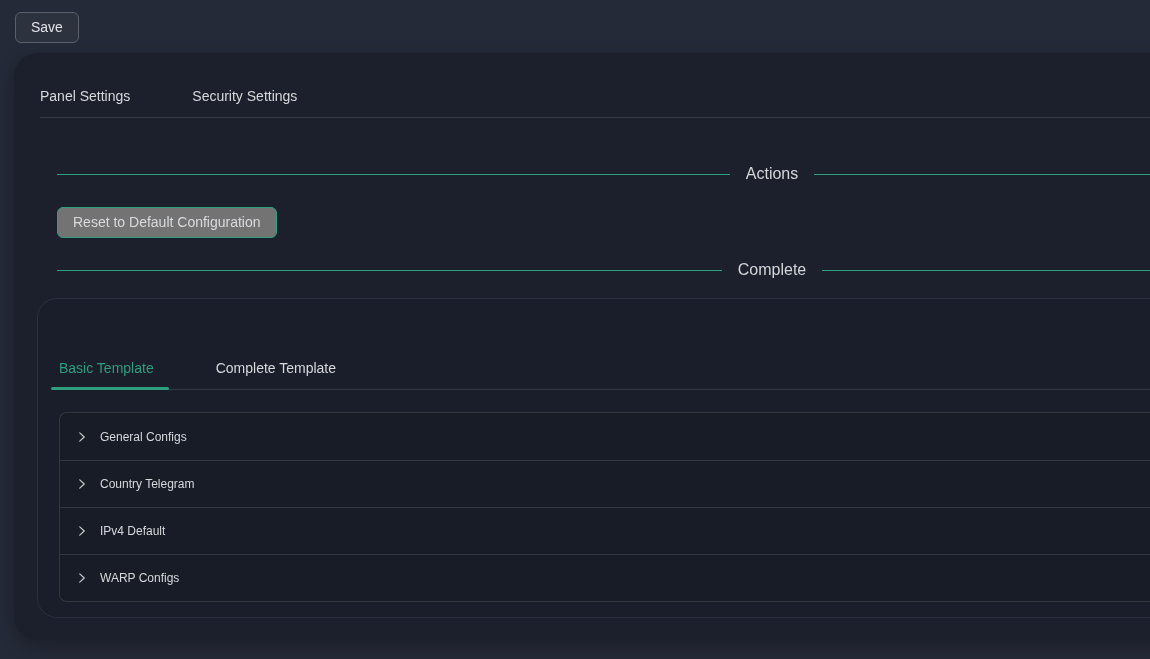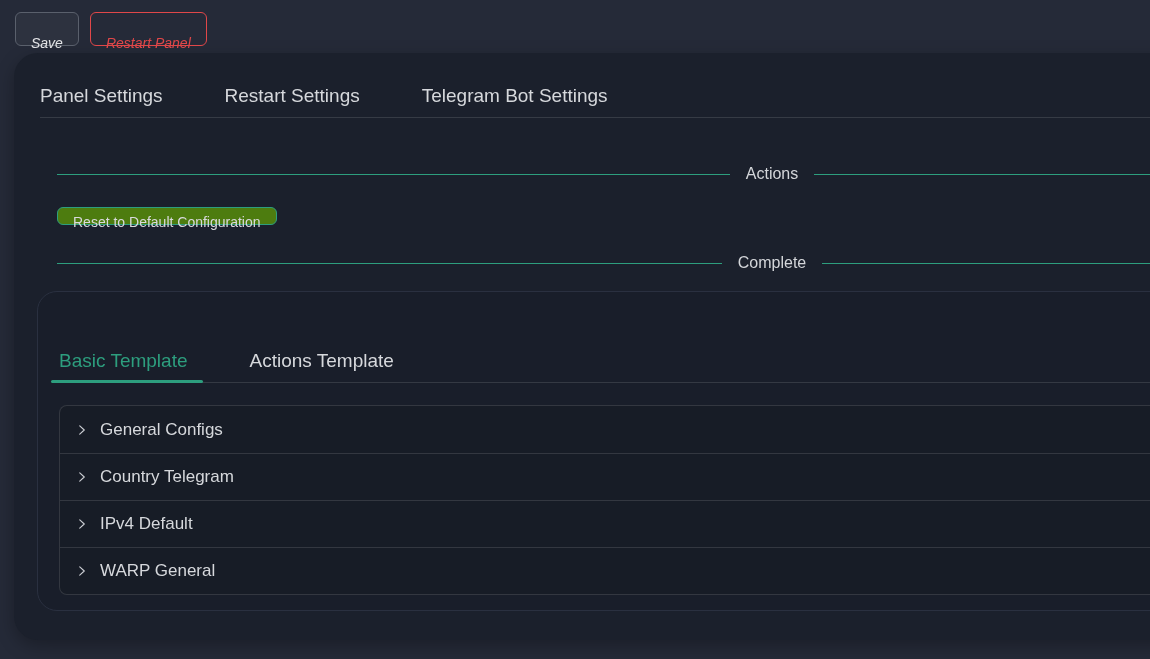--- a/index.html
+++ b/index.html
@@ -23,24 +23,23 @@
     font-family: "Liberation Sans", sans-serif;
   }
 
   
   .topbar {
     position: absolute; top: 12px; left: 15px;
     display: flex; gap: 11px; z-index: 5;
   }
   .btn {
     height: 31px; border-radius: 6px; font-size: 14px;
-    padding: 16px 15px; cursor: pointer;
+    padding: 0 15px; cursor: pointer;
     font-family: "Liberation Sans", sans-serif;
     line-height: 29px;
-    font-style: italic;
   }
   .btn-save {
     background: rgba(255,255,255,0.04);
     border: 1px solid #5a606c;
     color: #e2e3e6;
   }
   .btn-restart {
     background: transparent;
     border: 1px solid var(--danger);
     color: var(--danger);
@@ -54,21 +53,21 @@
     border-radius: 24px;
     box-shadow: 0 6px 18px rgba(0,0,0,0.28);
   }
 
   
   .tabs {
     display: flex; gap: 62px;
     border-bottom: 1px solid var(--border-subtle);
   }
   .tab {
-    font-size: 19px; line-height: 22px;
+    font-size: 14px; line-height: 22px;
     padding-bottom: 10px;
     color: var(--text-main);
     position: relative; cursor: pointer;
     white-space: nowrap;
   }
   .tab.active { color: var(--accent); }
   .tab.active::after {
     content: ""; position: absolute;
     left: -15px; right: -15px; bottom: -1px;
     height: 3px; background: var(--accent); border-radius: 2px;
@@ -85,23 +84,23 @@
   .divider .divider-text {
     padding: 0 16px; color: var(--text-title); font-size: 16px;
     white-space: nowrap;
     text-align: center;
   }
   .divider.templates { margin-top: 20px; }
 
   
   .reset-row { margin: 21px 20px 0 20px; }
   .btn-reset {
-    height: 18px; padding: 0 15px;
+    height: 31px; padding: 0 15px;
     border: 1px solid var(--accent);
-    background: #4d7c0f;
+    background: #737373;
     color: #d9dadd; border-radius: 6px; font-size: 14px;
     cursor: pointer; line-height: 29px;
     font-family: "Liberation Sans", sans-serif;
   }
 
   
   .inner-card {
     margin-top: 16px; height: 320px;
     background: var(--inner-card-bg);
     border: 1px solid #2a3040;
@@ -124,36 +123,34 @@
     height: 47px; display: flex; align-items: center;
     padding-left: 16px; cursor: pointer;
     border-top: 1px solid var(--border-subtle);
   }
   .acc-header:first-child { border-top: none; }
   .chevron {
     width: 12px; height: 12px; margin-right: 12px;
     color: #c8cad0; display: inline-flex; flex: 0 0 auto;
   }
   .chevron svg { width: 12px; height: 12px; display: block; }
-  .acc-label { font-size: 17px; color: var(--text-main); }
+  .acc-label { font-size: 12px; color: var(--text-main); }
 </style>
 </head>
 <body>
 
 <div class="topbar">
   <button class="btn btn-save">Save</button>
-  <button class="btn btn-restart">Restart Panel</button>
 </div>
 
 <div class="outer-card">
 
   <div class="tabs main-tabs">
     <div class="tab">Panel Settings</div>
-    <div class="tab">Restart Settings</div>
-    <div class="tab">Telegram Bot Settings</div>
+    <div class="tab">Security Settings</div>
   </div>
 
   <div class="content">
 
     <div class="divider">
       <span class="line"></span>
       <span class="divider-text">Actions</span>
       <span class="line"></span>
     </div>
 
@@ -164,21 +161,21 @@
     <div class="divider templates">
       <span class="line"></span>
       <span class="divider-text">Complete</span>
       <span class="line"></span>
     </div>
 
     <div class="inner-card">
 
       <div class="tabs template-tabs">
         <div class="tab active">Basic Template</div>
-        <div class="tab">Actions Template</div>
+        <div class="tab">Complete Template</div>
       </div>
 
       <div class="accordion">
 
         <div class="acc-header">
           <span class="chevron">
             <svg viewBox="0 0 16 16" fill="none" stroke="currentColor" stroke-width="1.6" stroke-linecap="round" stroke-linejoin="round">
                 <path d="M5 2.5 L11 8 L5 13.5"></path>
               </svg>
           </span>
@@ -202,20 +199,20 @@
           </span>
           <span class="acc-label">IPv4 Default</span>
         </div>
 
         <div class="acc-header">
           <span class="chevron">
             <svg viewBox="0 0 16 16" fill="none" stroke="currentColor" stroke-width="1.6" stroke-linecap="round" stroke-linejoin="round">
                 <path d="M5 2.5 L11 8 L5 13.5"></path>
               </svg>
           </span>
-          <span class="acc-label">WARP General</span>
+          <span class="acc-label">WARP Configs</span>
         </div>
 
       </div>
     </div>
 
   </div>
 </div>
 
 </body></html>

